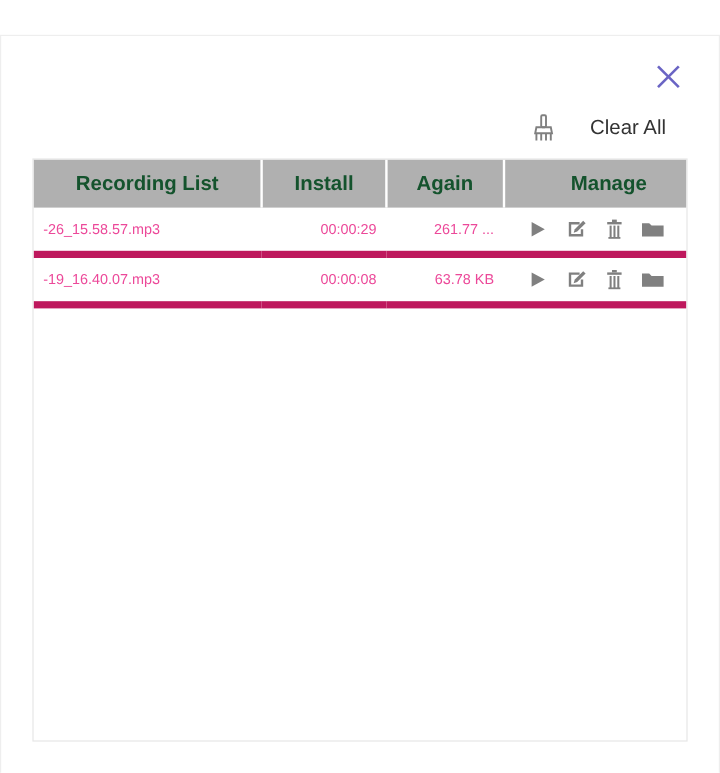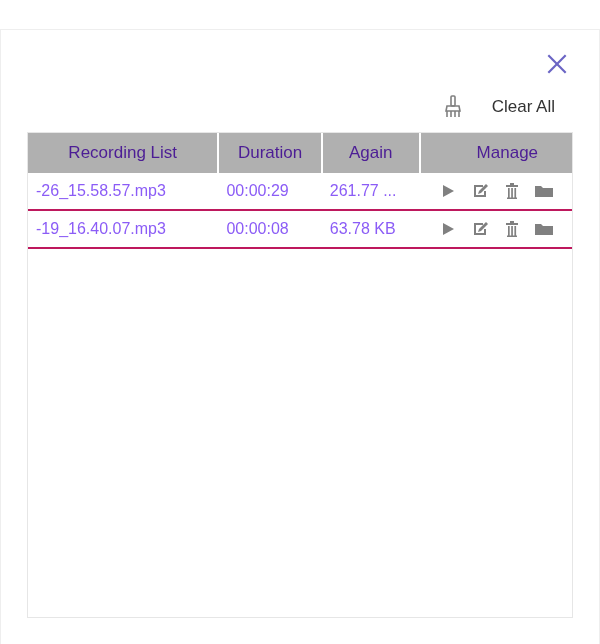--- a/index.html
+++ b/index.html
@@ -63,43 +63,43 @@
     overflow: hidden;
     background: #fff;
   }
   table {
     width: 100%;
     border-collapse: collapse;
     table-layout: fixed;
   }
   thead th {
     background: #b0b0b0;
-    color: #4c1d95;
-    font-weight: 400;
+    color: #14532d;
+    font-weight: 700;
     font-size: 17px;
     padding: 10px 8px;
     border-right: 2px solid #fff;
     text-align: center;
   }
   thead th:last-child { border-right: none; padding-left: 30px; }
   col.c-name   { width: 35%; }
   col.c-dur    { width: 19%; }
   col.c-size   { width: 18%; }
   col.c-manage { width: 28%; }
   tbody td {
     padding: 8px 8px;
-    font-size: 16px;
-    color: #8b5cf6;
-    border-bottom: 2px solid #be185d;
+    font-size: 12px;
+    color: #ec4899;
+    border-bottom: 6px solid #be185d;
     text-align: left;
     white-space: nowrap;
     overflow: hidden;
     text-overflow: ellipsis;
   }
-  tbody td.center { text-align: left; }
+  tbody td.center { text-align: right; }
   .manage-cell {
     display: flex;
     gap: 12px;
     align-items: center;
     justify-content: center;
   }
   .micon {
     width: 20px;
     height: 20px;
     cursor: pointer;
@@ -168,21 +168,21 @@
     <table>
       <colgroup>
         <col class="c-name">
           <col class="c-dur">
           <col class="c-size">
           <col class="c-manage">
       </colgroup>
       <thead>
         <tr>
           <th>Recording List</th>
-          <th>Duration</th>
+          <th>Install</th>
           <th>Again</th>
           <th>Manage</th>
         </tr>
       </thead>
       <tbody id="tbody">
           <tr>
     <td>-26_15.58.57.mp3</td>
     <td class="center">00:00:29</td>
     <td class="center">261.77 ...</td>
     <td>

